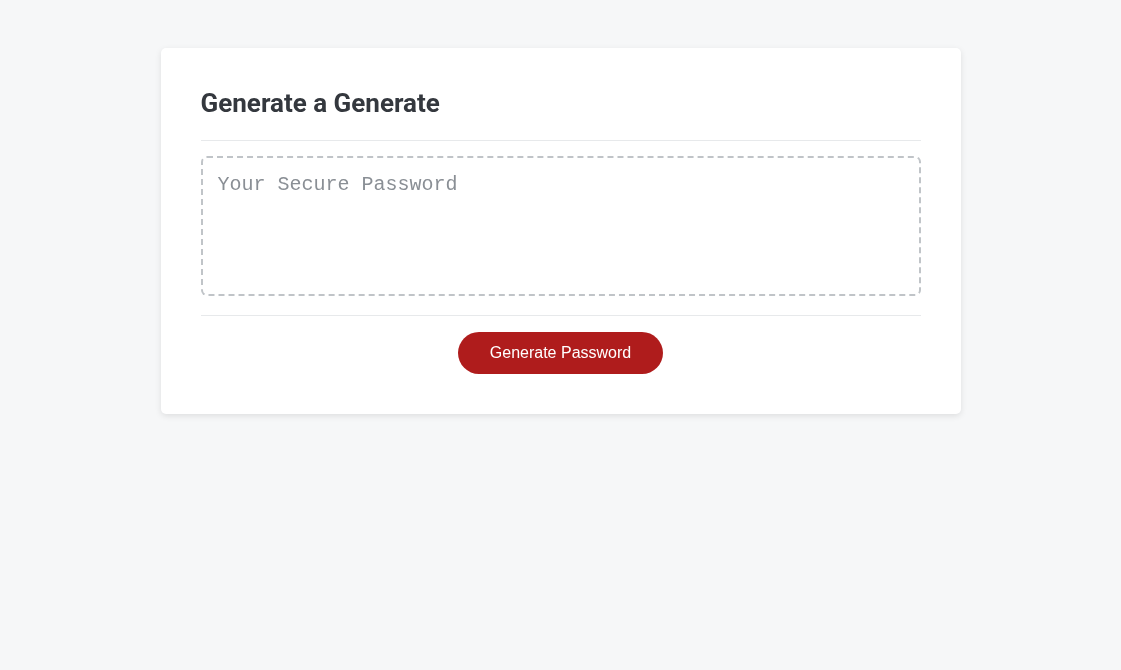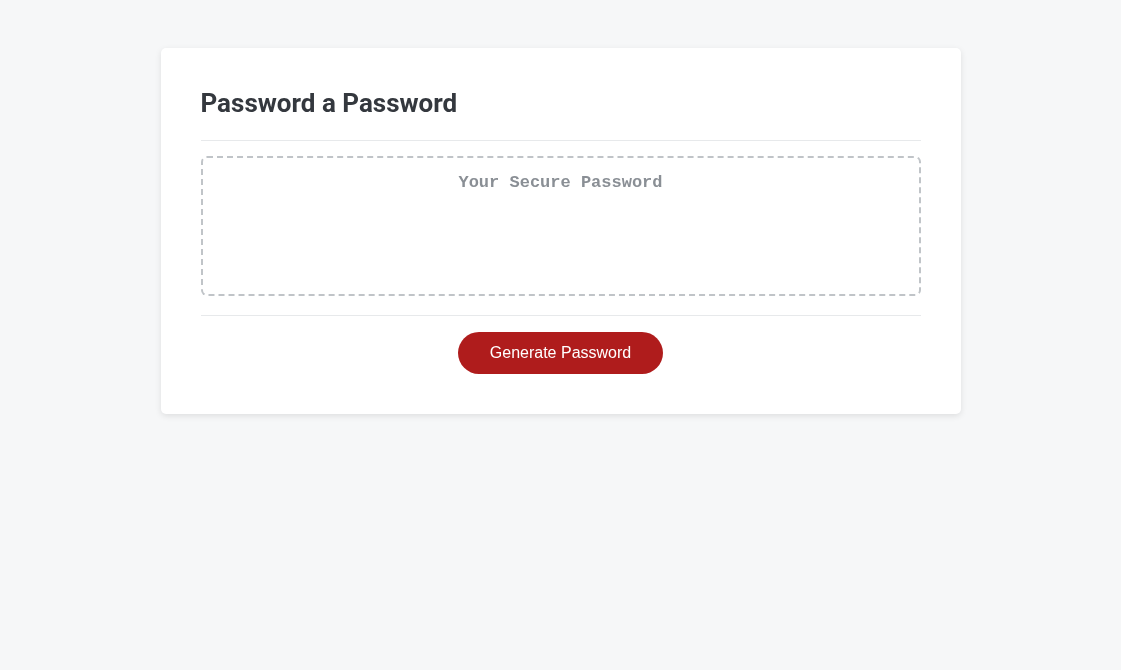--- a/index.html
+++ b/index.html
@@ -53,27 +53,26 @@
       padding: 15px 0;
     }
     
     .password-box {
       width: 100%;
       height: 140px;
       border: 2px dashed #c0c4c8;
       border-radius: 6px;
       background: transparent;
       font-family: "Courier New", Courier, monospace;
-      font-size: 17px;
+      font-size: 20px;
       color: #8a8f95;
-      text-align: center;
+      text-align: left;
       padding: 15px;
       resize: none;
       outline: none;
-      font-weight: bold;
     }
     
     .password-box::placeholder {
       color: #8a8f95;
     }
     
     .card-footer {
       text-align: center;
       padding-top: 16px;
     }
@@ -90,21 +89,21 @@
       cursor: pointer;
     }
   </style>
 </head>
 <body>
 
 <div class="wrapper">
 
   <div class="card">
     <div class="card-header">
-      <h2 class="card-title">Password a Password</h2>
+      <h2 class="card-title">Generate a Generate</h2>
     </div>
 
     <div class="card-body">
       <textarea class="password-box" readonly="" placeholder="Your Secure Password" style=""></textarea>
     </div>
 
     <div class="card-footer">
       <button class="btn">Generate Password</button>
     </div>
   </div>

